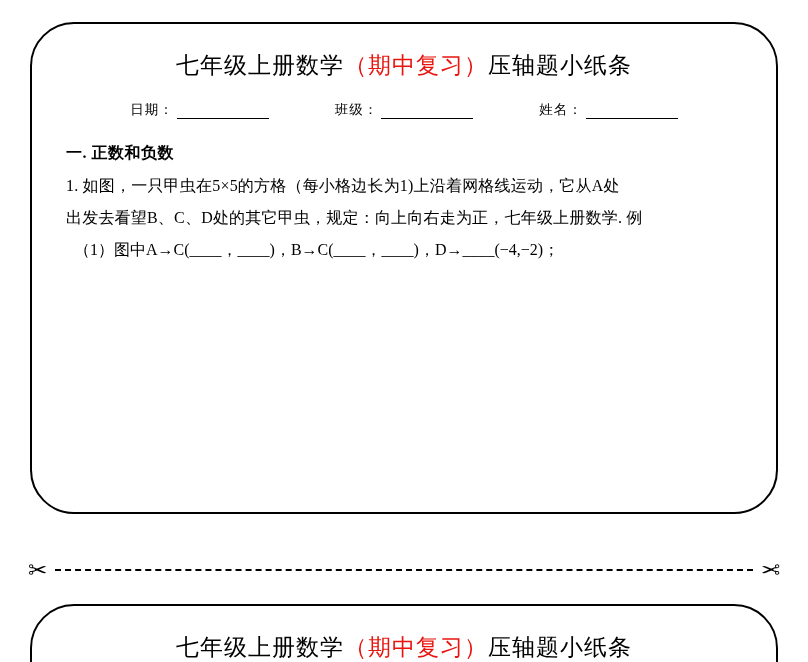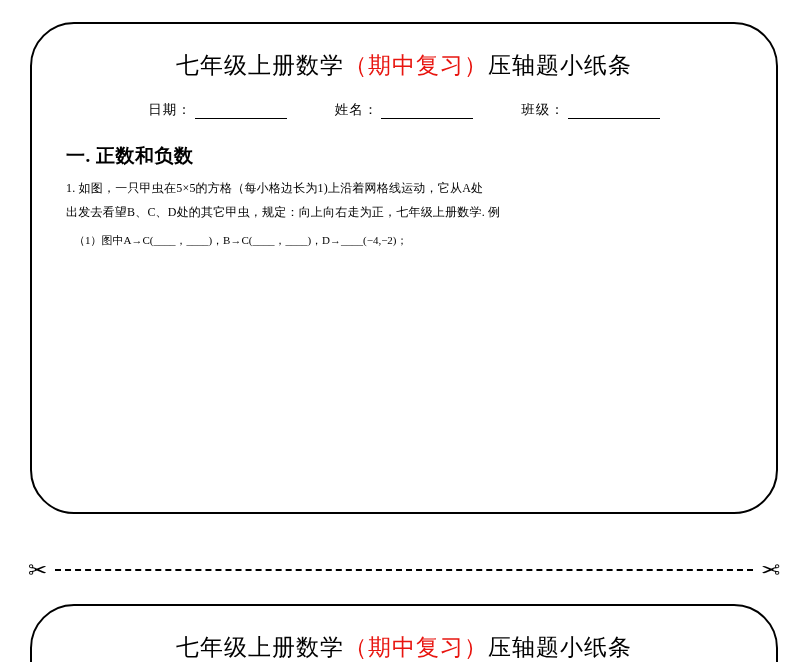--- a/index.html
+++ b/index.html
@@ -55,21 +55,21 @@
   }
   .title .red {
     color: #e8150f;
   }
 
   
   .meta-row {
     display: flex;
     justify-content: center;
     align-items: flex-end;
-    gap: 48px;
+    gap: 66px;
     margin-top: 20px;
     font-size: 13.5px;
   }
   .meta-item {
     display: flex;
     align-items: flex-end;
     white-space: nowrap;
   }
   .meta-label {
     font-size: 13.5px;
@@ -84,33 +84,32 @@
   }
 
   
   .body {
     margin: 18px 34px 0 34px;
     font-size: 15.5px;
     line-height: 1.95;
   }
   .section-heading {
     font-weight: bold;
-    font-size: 19px;
+    font-size: 16px;
     letter-spacing: 0.5px;
     margin-bottom: 2px;
   }
   .para {
-    font-size: 12px;
+    font-size: 16px;
     line-height: 2.0;
     text-align: justify;
     letter-spacing: 0.2px;
   }
   .q-line {
-    margin-top: 6px;
-    font-size: 11px;
+    font-size: 16px;
     padding-left: 8px;
     white-space: nowrap;
   }
   .spacer {
     height: 96px;
   }
 
   
   .cutline {
     position: absolute;
@@ -147,25 +146,25 @@
     <div class="title">
       <span>七年级上册数学</span><span class="red">（期中复习）</span><span>压轴题小纸条</span>
     </div>
 
     <div class="meta-row">
       <div class="meta-item">
         <span class="meta-label">日期：</span>
         <span class="meta-blank"></span>
       </div>
       <div class="meta-item">
-        <span class="meta-label">姓名：</span>
+        <span class="meta-label">班级：</span>
         <span class="meta-blank"></span>
       </div>
       <div class="meta-item">
-        <span class="meta-label">班级：</span>
+        <span class="meta-label">姓名：</span>
         <span class="meta-blank"></span>
       </div>
     </div>
 
     <div class="body">
       <div class="section-heading">一. 正数和负数</div>
 
       <div class="para">
         <span>1.</span>
         <span>如图，一只甲虫在5×5的方格（每小格边长为1)上沿着网格线运动，它从A处</span>

